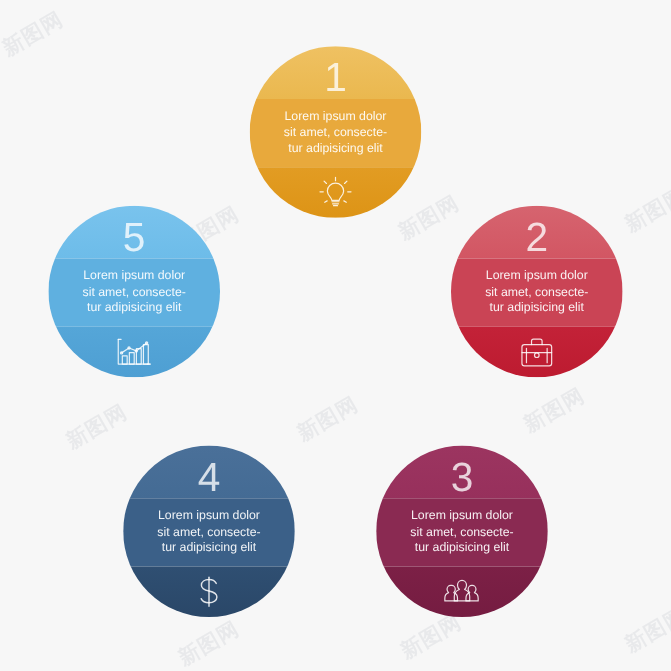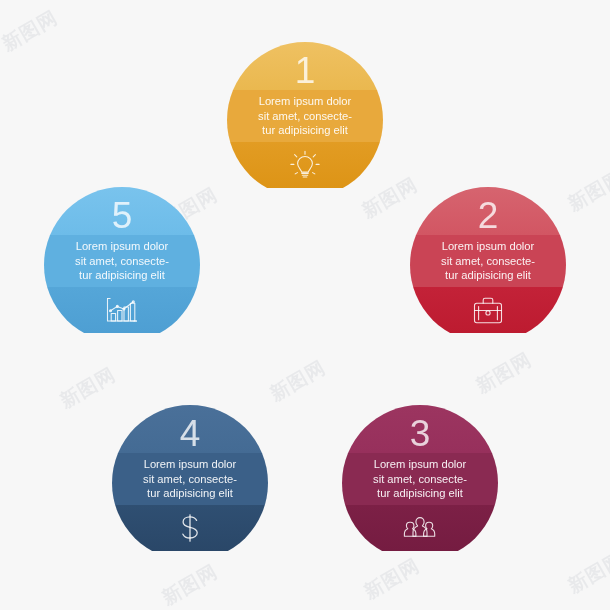--- a/index.html
+++ b/index.html
@@ -49,21 +49,21 @@
     align-items:flex-start;
   }
   .num{
     font-family:"Liberation Sans","DejaVu Sans",sans-serif;
     font-size:37px;
     font-weight:300;
     line-height:1;
     color:rgba(255,255,255,.78);
   }
   .seg-body{
-    height:52px;
+    height:62px;
     flex-direction:column;
     padding:0 10px;
   }
   .body-txt{
     font-size:11.2px;
     line-height:14.6px;
     text-align:center;
     color:rgba(255,255,255,.93);
     white-space:pre-line;
   }

